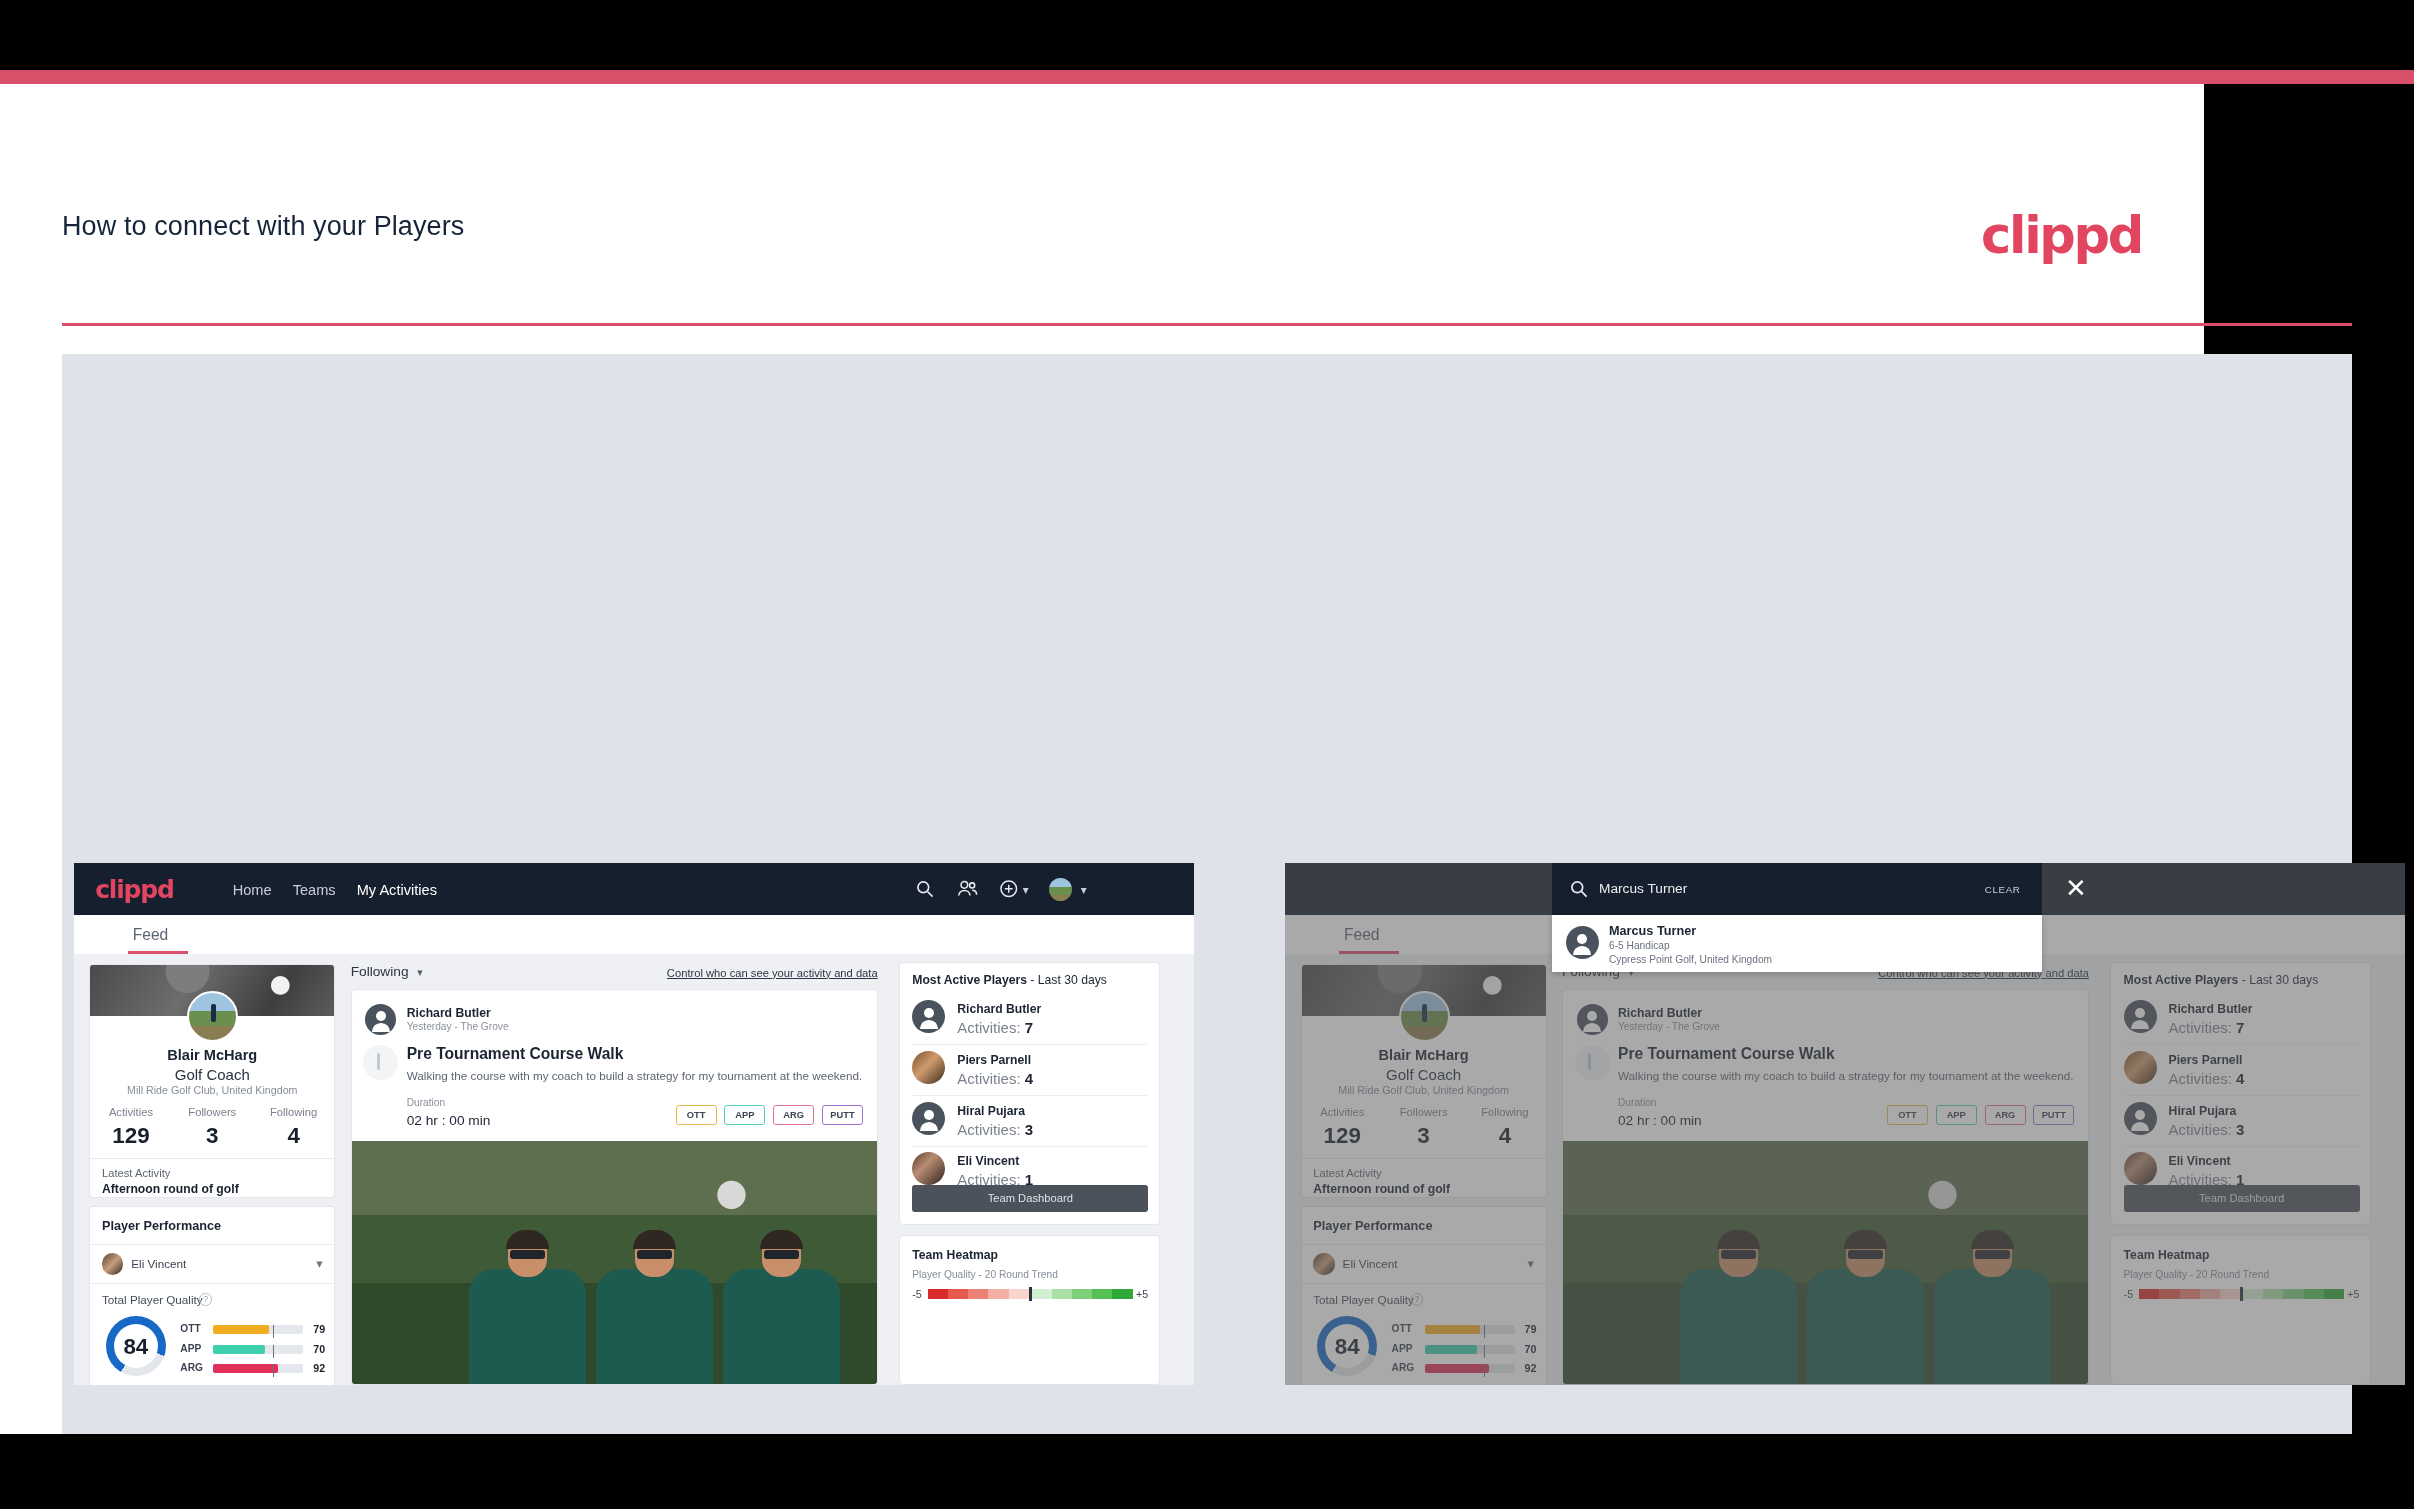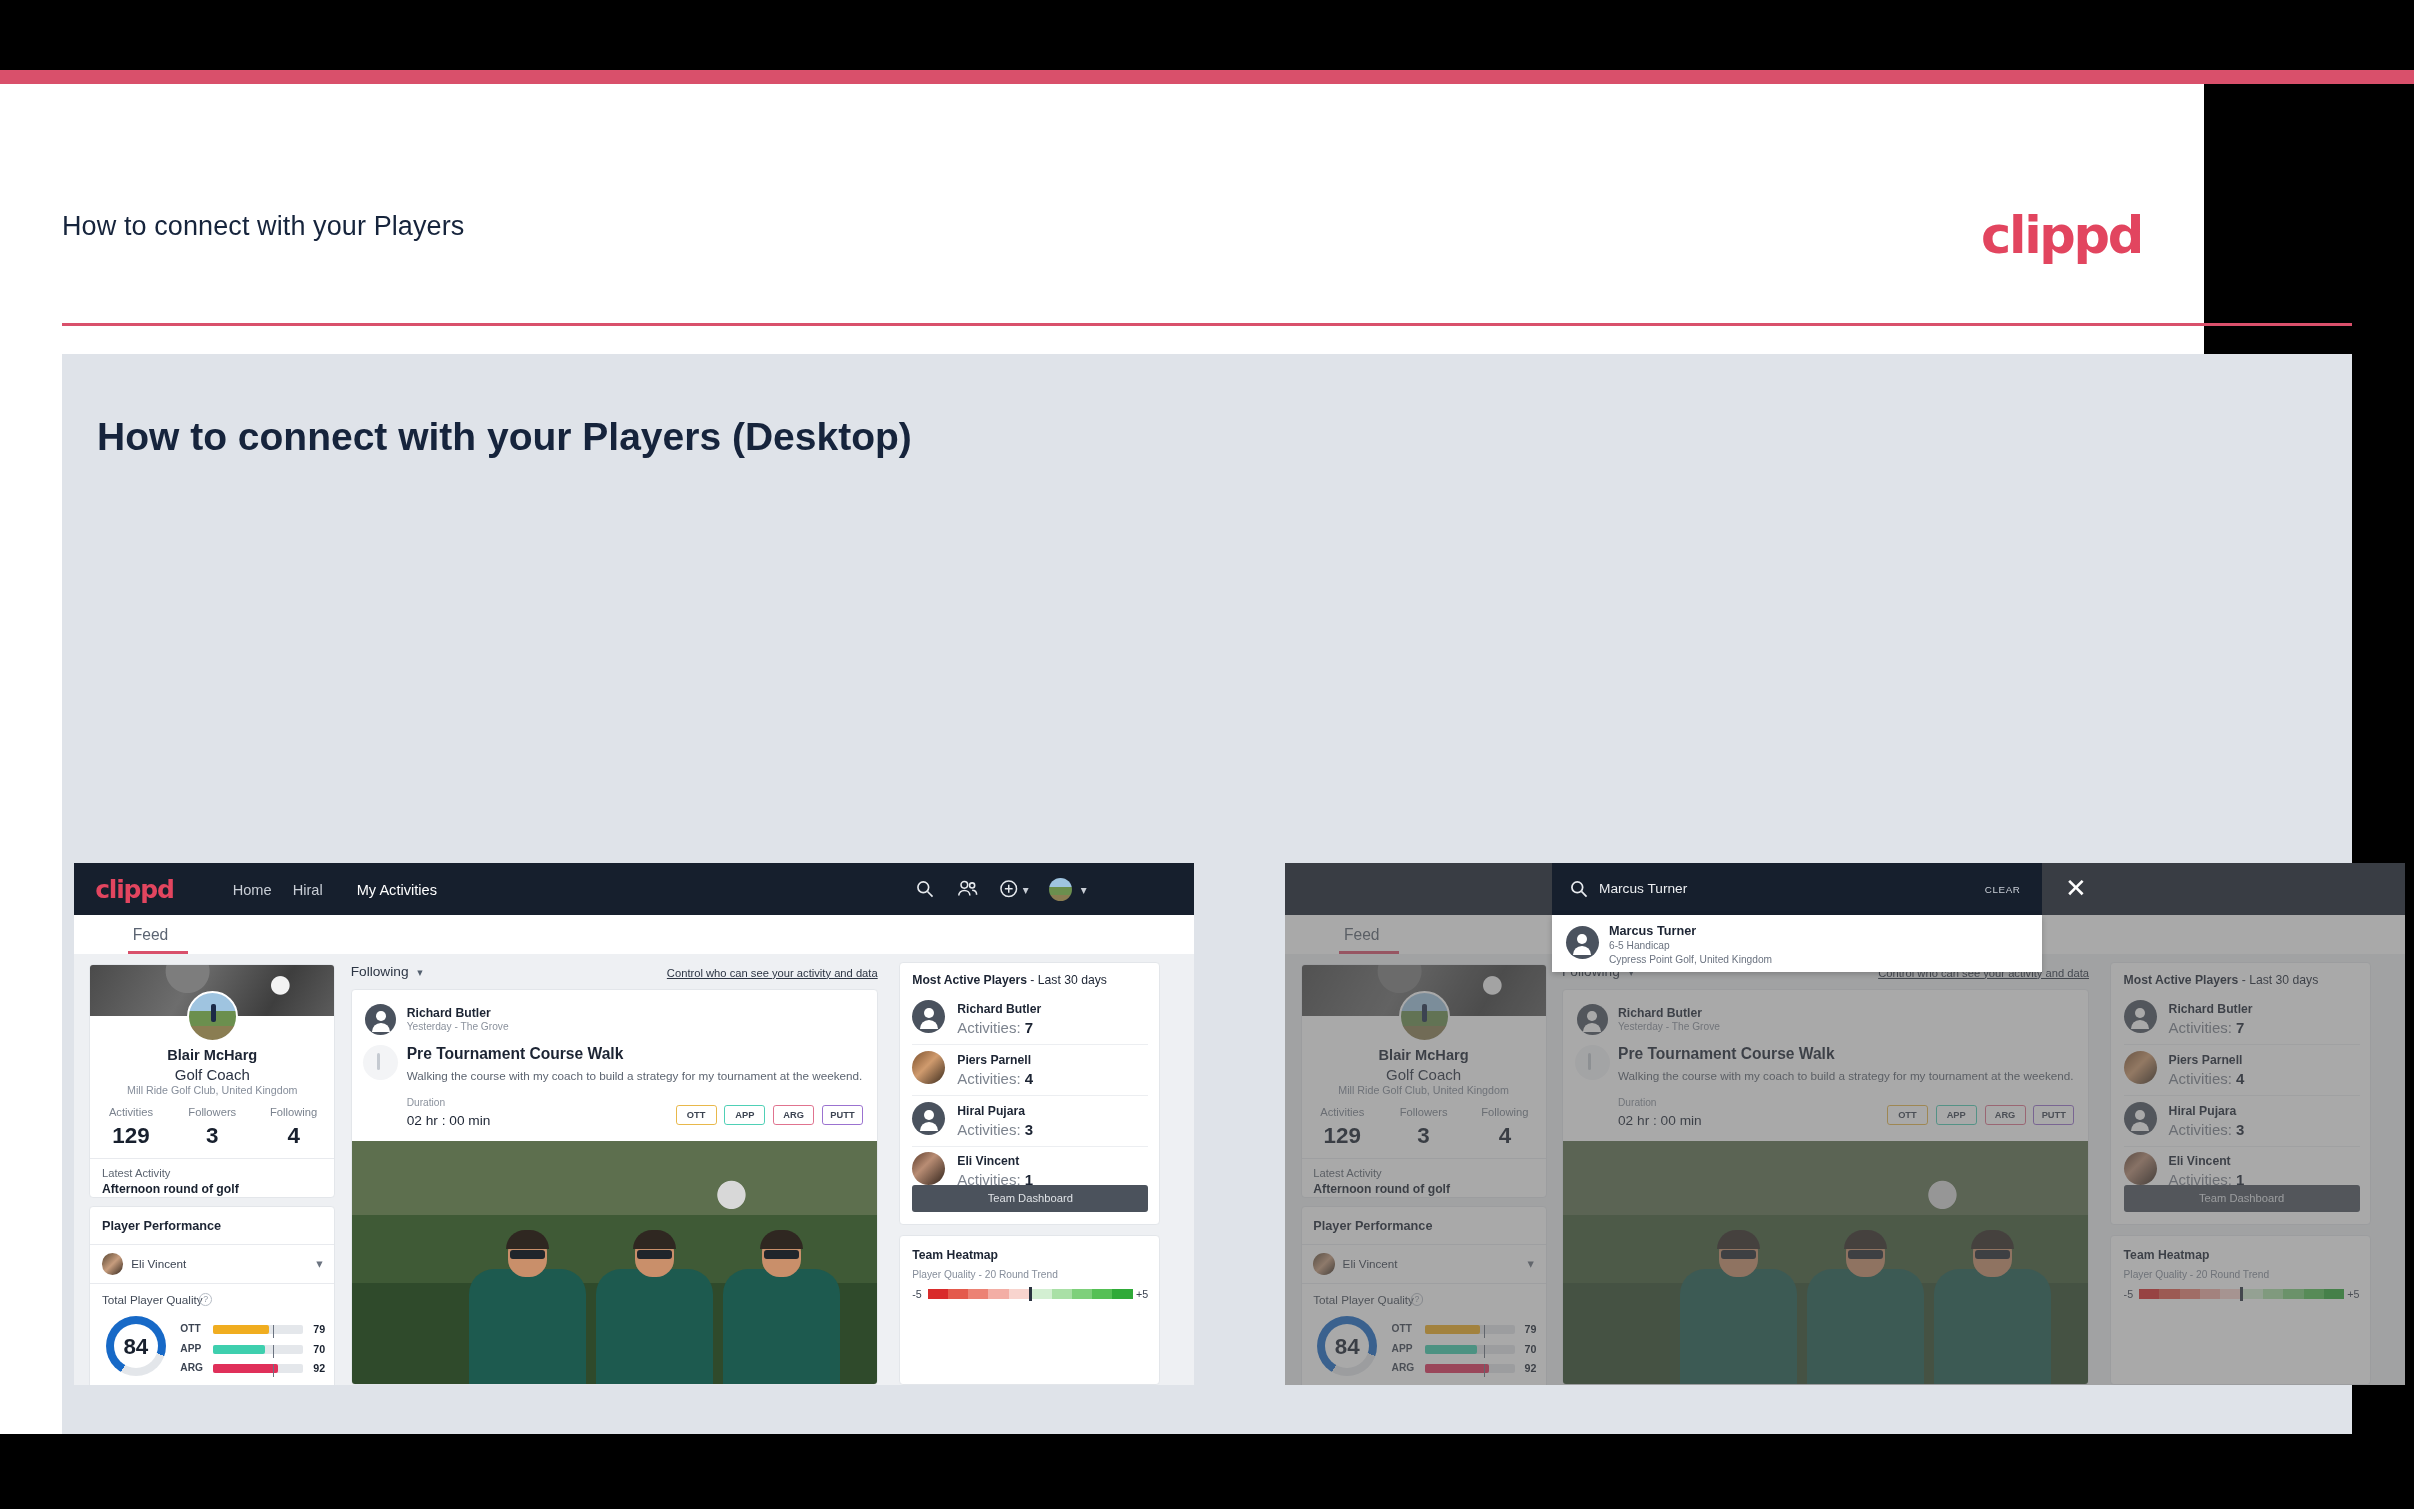--- a/index.html
+++ b/index.html
@@ -191,28 +191,27 @@
   <div class="topbar-accent"></div>
 
   <div class="page">
 
     <div class="hdr-title">How to connect with your Players</div>
     <div class="hdr-logo">clippd</div>
     <div class="hdr-rule"></div>
 
     <div class="content-panel">
 
-      <div class="big-title">How to connect with your Players (Desktop)</div>
 
       <div class="shot shot-left">
 
         <div class="appnav">
           <div class="logo">clippd</div>
           <div class="navlink nl1">Home</div>
-          <div class="navlink nl2">Hiral</div>
+          <div class="navlink nl2">Teams</div>
           <div class="navlink nl3">My Activities</div>
 
           <div class="navicon" style="left:841px;">
             <svg width="19.5" height="19.5" viewBox="0 0 20 20" fill="none" stroke="#e7eaee" stroke-width="1.7">
               <circle cx="8.5" cy="8.5" r="5.5"></circle>
                 <line x1="12.8" y1="12.8" x2="18" y2="18"></line>
             </svg>
           </div>
           <div class="navicon" style="left:883px;">
             <svg width="21.5" height="19.5" viewBox="0 0 22 20" fill="none" stroke="#e7eaee" stroke-width="1.6">

